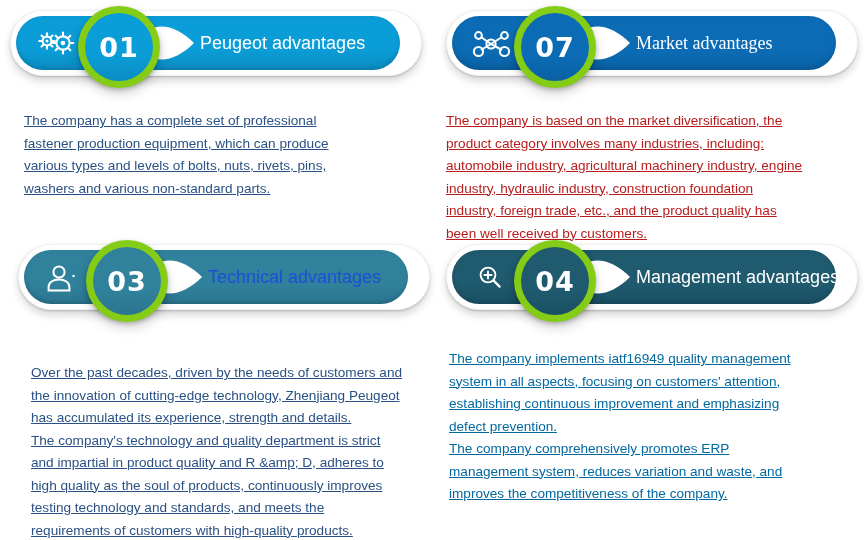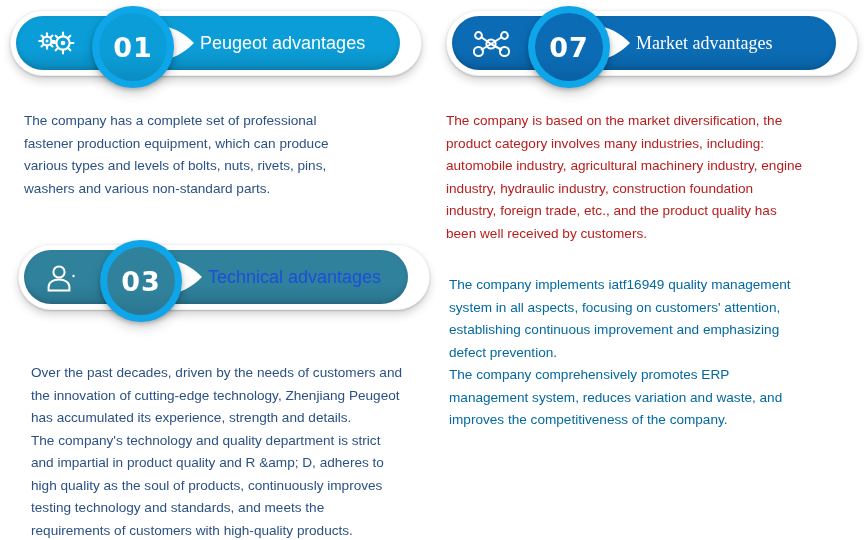--- a/index.html
+++ b/index.html
@@ -59,26 +59,26 @@
     top: 10px;
     right: 22px;
     height: 54px;
     border-radius: 27px;
     box-shadow: inset 0 -2px 5px rgba(0,0,0,0.14);
   }
 
   
   .badge-ring {
     position: absolute;
-    left: 82px;
+    left: 68px;
     top: 0px;
     width: 82px;
     height: 82px;
     border-radius: 50%;
-    background: #0ea5e9;
+    background: #84cc16;
     box-shadow:
       0 2px 4px rgba(0,0,0,0.22),
       0 6px 12px rgba(0,0,0,0.16);
     z-index: 3;
   }
   .badge-disc {
     position: absolute;
     left: 7px;
     top: 7px;
     width: 68px;
@@ -131,20 +131,21 @@
     z-index: 1;
   }
   .banner-icon svg { display: block; }
 
   
   .body-text {
     color: #2b5184;
     font-size: 13.6px;
     line-height: 22.5px;
     padding: 0;
+    text-decoration: underline;
   }
   .body-text p { margin: 0; }
 
   .card-1 .body-text { margin: 30px 0 0 14px; width: 340px; }
   .card-2 .body-text { margin: 30px 0 0 0px;  width: 360px; }
   .card-3 .body-text { margin: 24px 0 0 13px; width: 372px; }
   .card-4 .body-text { margin: 34px 0 0 3px;  width: 362px; }
 </style>
 </head>
 <body>
@@ -272,20 +273,47 @@
       <div class="banner-title" style="color: #1d4ed8;">Technical advantages</div>
     </div>
 
     <div class="body-text" style="color: rgb(43, 81, 132); margin-top: 48px;">
       <p>Over the past decades, driven by the needs of customers and the innovation of cutting-edge technology, Zhenjiang Peugeot has accumulated its experience, strength and details.</p>
       <p>The company's technology and quality department is strict and impartial in product quality and R &amp;amp; D, adheres to high quality as the soul of products, continuously improves testing technology and standards, and meets the requirements of customers with high-quality products.</p>
     </div>
   </div>
 
   <div class="card card-4">
+    <div class="banner">
+      <div class="banner-shell"></div>
+      <div class="banner-fill" style="background: linear-gradient(rgb(31, 90, 110) 0%, rgb(31, 90, 110) 62%, rgb(27, 80, 99) 100%);"></div>
+
+      <div class="banner-icon">
+        <svg width="44" height="32" viewBox="0 0 44 32" fill="none" stroke="#ffffff" stroke-width="1.9">
+          <circle cx="18" cy="13" r="7.4"></circle>
+          <line x1="18" y1="9.4" x2="18" y2="16.6" stroke-linecap="round"></line>
+          <line x1="14.4" y1="13" x2="21.6" y2="13" stroke-linecap="round"></line>
+          <line x1="23.4" y1="18.4" x2="29.6" y2="24.6" stroke-linecap="round" stroke-width="2.2"></line>
+        </svg>
+      </div>
+
+      <div class="badge-ring">
+        <div class="badge-disc" style="background: linear-gradient(rgb(31, 90, 110) 0%, rgb(31, 90, 110) 62%, rgb(27, 80, 99) 100%);">
+          <span class="badge-num">04</span>
+        </div>
+      </div>
+
+      <div class="pointer">
+        <svg width="60" height="52" viewBox="0 0 60 52">
+          <path d="M0 26 C14 2, 38 6, 58 26 C38 46, 14 50, 0 26 Z" fill="#ffffff"></path>
+        </svg>
+      </div>
+
+      <div class="banner-title" style="color: rgb(255, 255, 255);">Management advantages</div>
+    </div>
 
     <div class="body-text" style="color: #0369a1;">
       <p>The company implements iatf16949 quality management system in all aspects, focusing on customers' attention, establishing continuous improvement and emphasizing defect prevention.</p>
       <p>The company comprehensively promotes ERP management system, reduces variation and waste, and improves the competitiveness of the company.</p>
     </div>
   </div>
 
 </div>
 
 </body></html>

